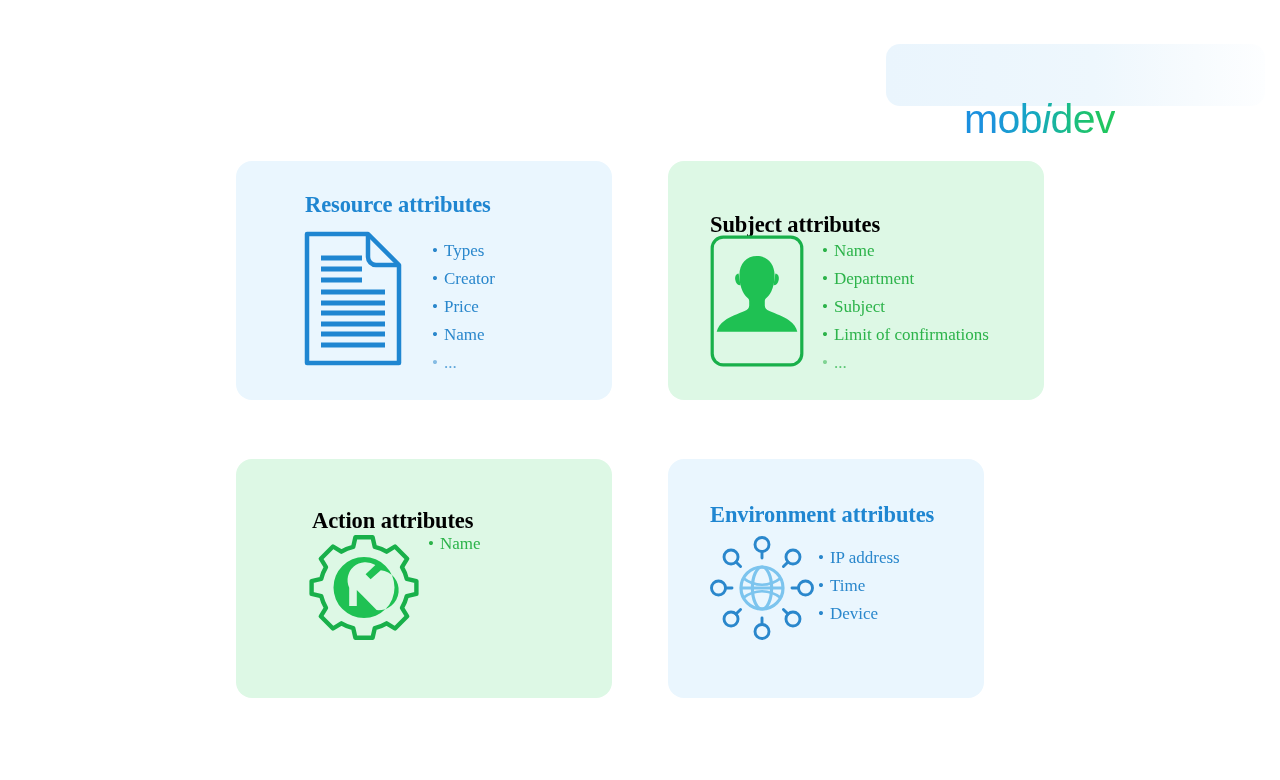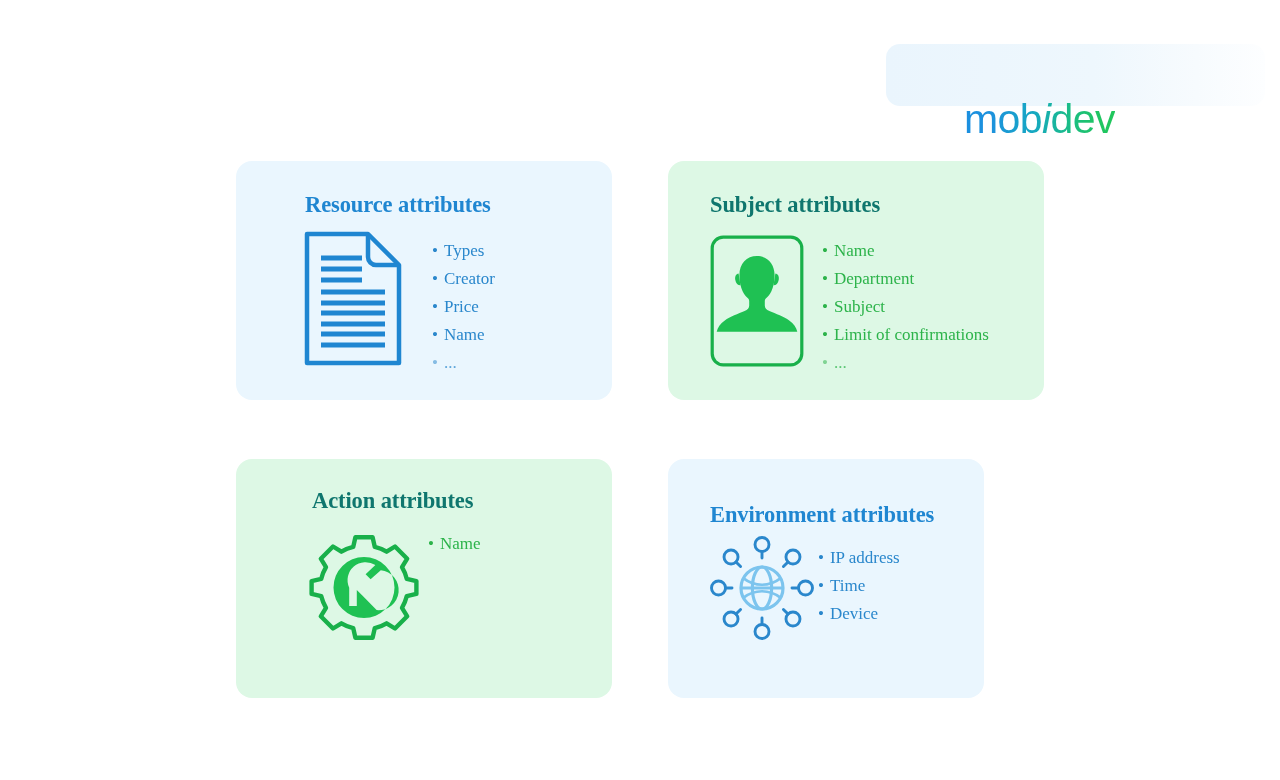--- a/index.html
+++ b/index.html
@@ -65,21 +65,21 @@
 
   .card-title {
     position: absolute;
     font-size: 22.5px;
     font-weight: 700;
     letter-spacing: -0.1px;
     white-space: nowrap;
     line-height: 1;
   }
   .card-title.blue  { color: #1f86d1; }
-  .card-title.green { color: #0f766e; }
+  .card-title.green { color: #000000; margin-top: 20px; }
 
   #card-resource    .card-title { left: 69px; top: 33px; }
   #card-subject     .card-title { left: 42px; top: 33px; }
   #card-action      .card-title { left: 76px; top: 31px; }
   #card-environment .card-title { left: 42px; top: 45px; }
 
   
   .attr-list {
     position: absolute;
     list-style: none;

